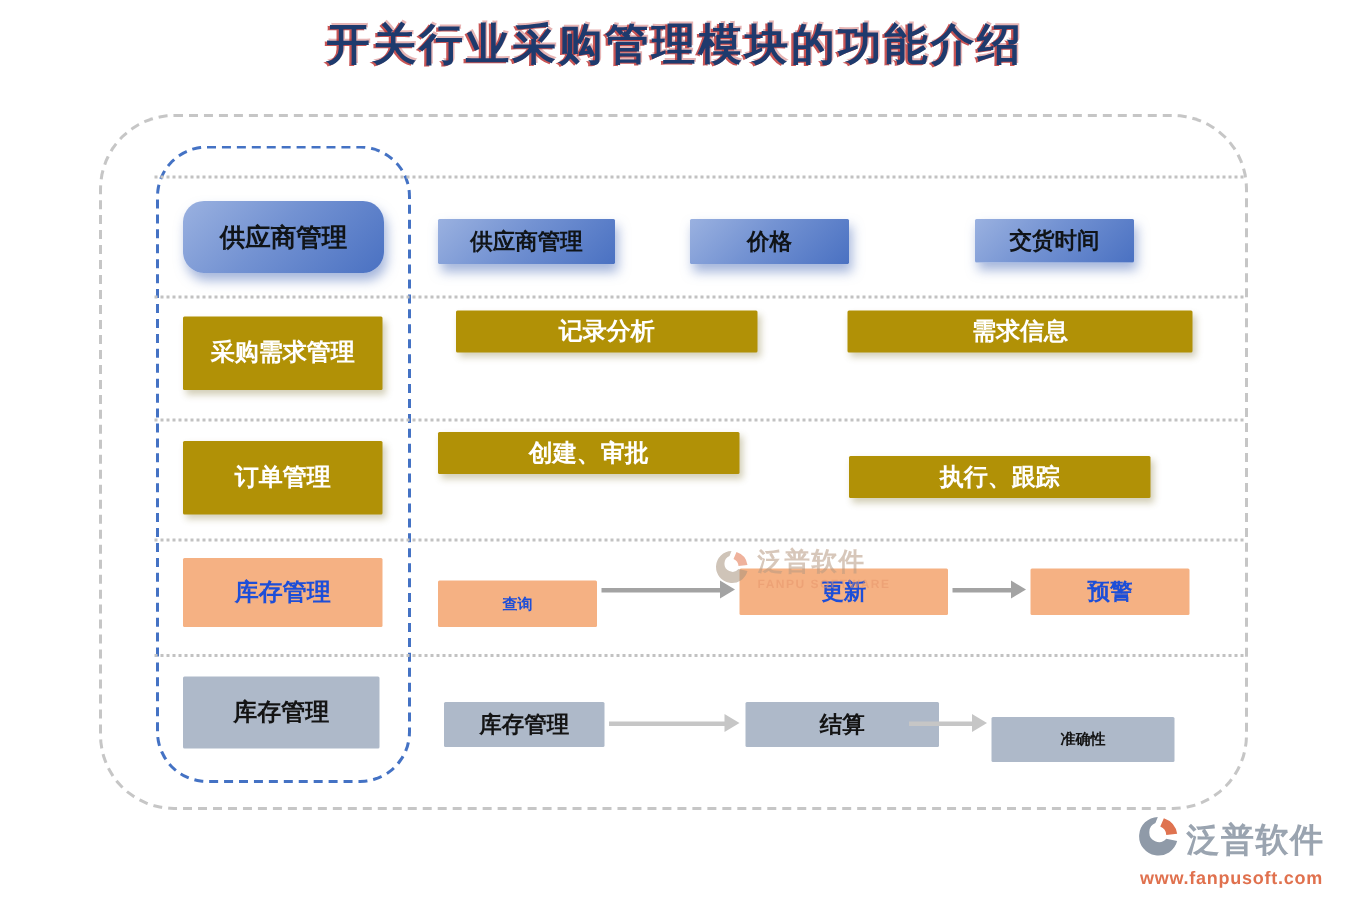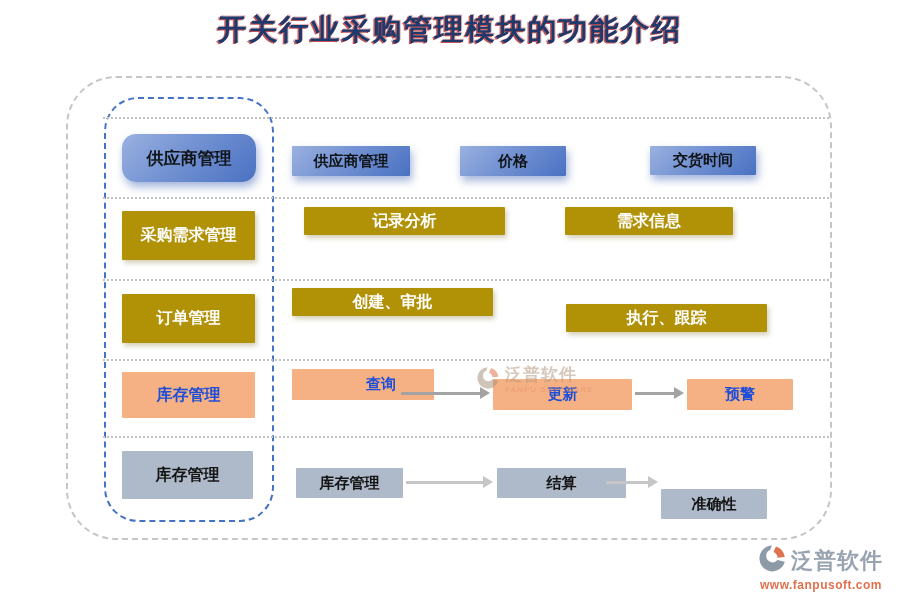--- a/index.html
+++ b/index.html
@@ -47,32 +47,32 @@
   #m2{left:122px;top:211px;width:133px;height:49px;font-size:16px;}
   #m3{left:122px;top:294px;width:133px;height:49px;font-size:16px;}
   #m4{left:122px;top:372px;width:133px;height:46px;font-size:16px;}
   #m5{left:122px;top:451px;width:131px;height:48px;font-size:16px;}
   
   #f1a{left:292px;top:146px;width:118px;height:30px;font-size:15px;}
   #f1b{left:460px;top:146px;width:106px;height:30px;font-size:15px;}
   #f1c{left:634px;top:146px;width:106px;height:29px;font-size:15px;margin-left:16px;}
   
   #f2a{left:292px;top:207px;width:201px;height:28px;font-size:16px;margin-left:12px;}
-  #f2b{left:565px;top:207px;width:168px;height:28px;font-size:16px;}
+  #f2b{left:565px;top:207px;width:230px;height:28px;font-size:16px;}
   
   #f3a{left:292px;top:288px;width:201px;height:28px;font-size:16px;}
   #f3b{left:566px;top:304px;width:201px;height:28px;font-size:16px;}
   
-  #f4a{left:292px;top:369px;width:106px;height:31px;font-size:15px;padding-left:36px;}
+  #f4a{left:292px;top:387px;width:106px;height:31px;font-size:10px;}
   #f4b{left:493px;top:379px;width:139px;height:31px;font-size:15px;}
   #f4c{left:687px;top:379px;width:106px;height:31px;font-size:15px;}
   
   #f5a{left:296px;top:468px;width:107px;height:30px;font-size:15px;}
   #f5b{left:497px;top:468px;width:129px;height:30px;font-size:15px;}
-  #f5c{left:661px;top:489px;width:106px;height:30px;font-size:15px;}
+  #f5c{left:661px;top:478px;width:122px;height:30px;font-size:10px;}
   
   .arrow{position:absolute;height:3px;background:var(--c);}
   .arrow::after{
     content:"";position:absolute;right:-9px;top:-5px;width:0;height:0;
     border-left:10px solid var(--c);
     border-top:6.5px solid transparent;border-bottom:6.5px solid transparent;
   }
   #ar4a{left:401px;top:392px;width:80px;--c:#a3a3a3;}
   #ar4b{left:635px;top:392px;width:40px;--c:#a3a3a3;}
   #ar5a{left:406px;top:481px;width:78px;--c:#c6c6c6;}

